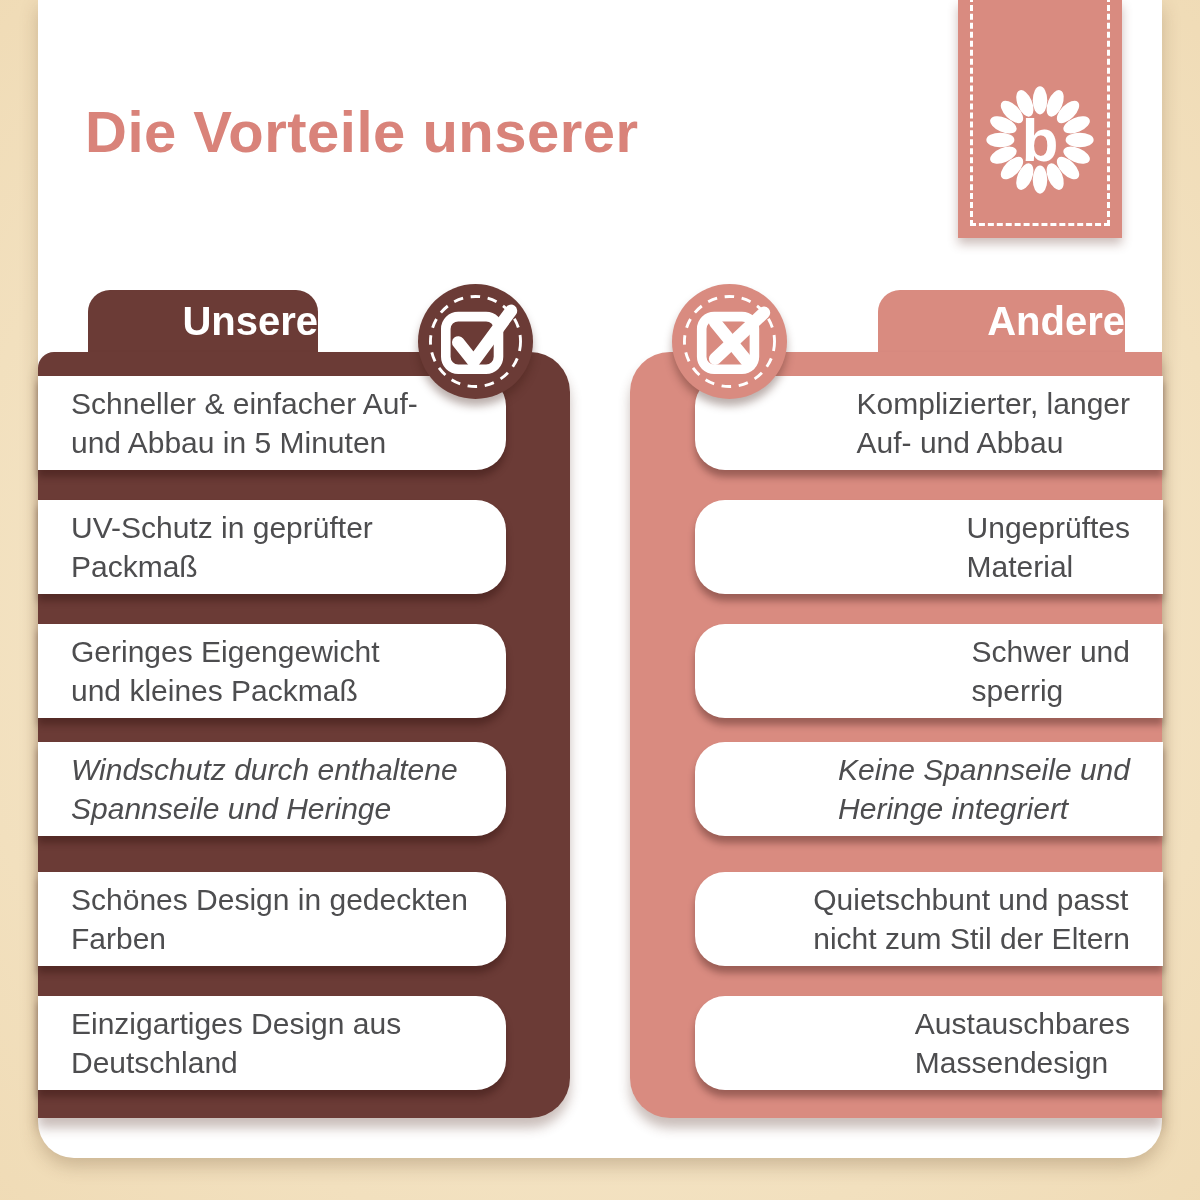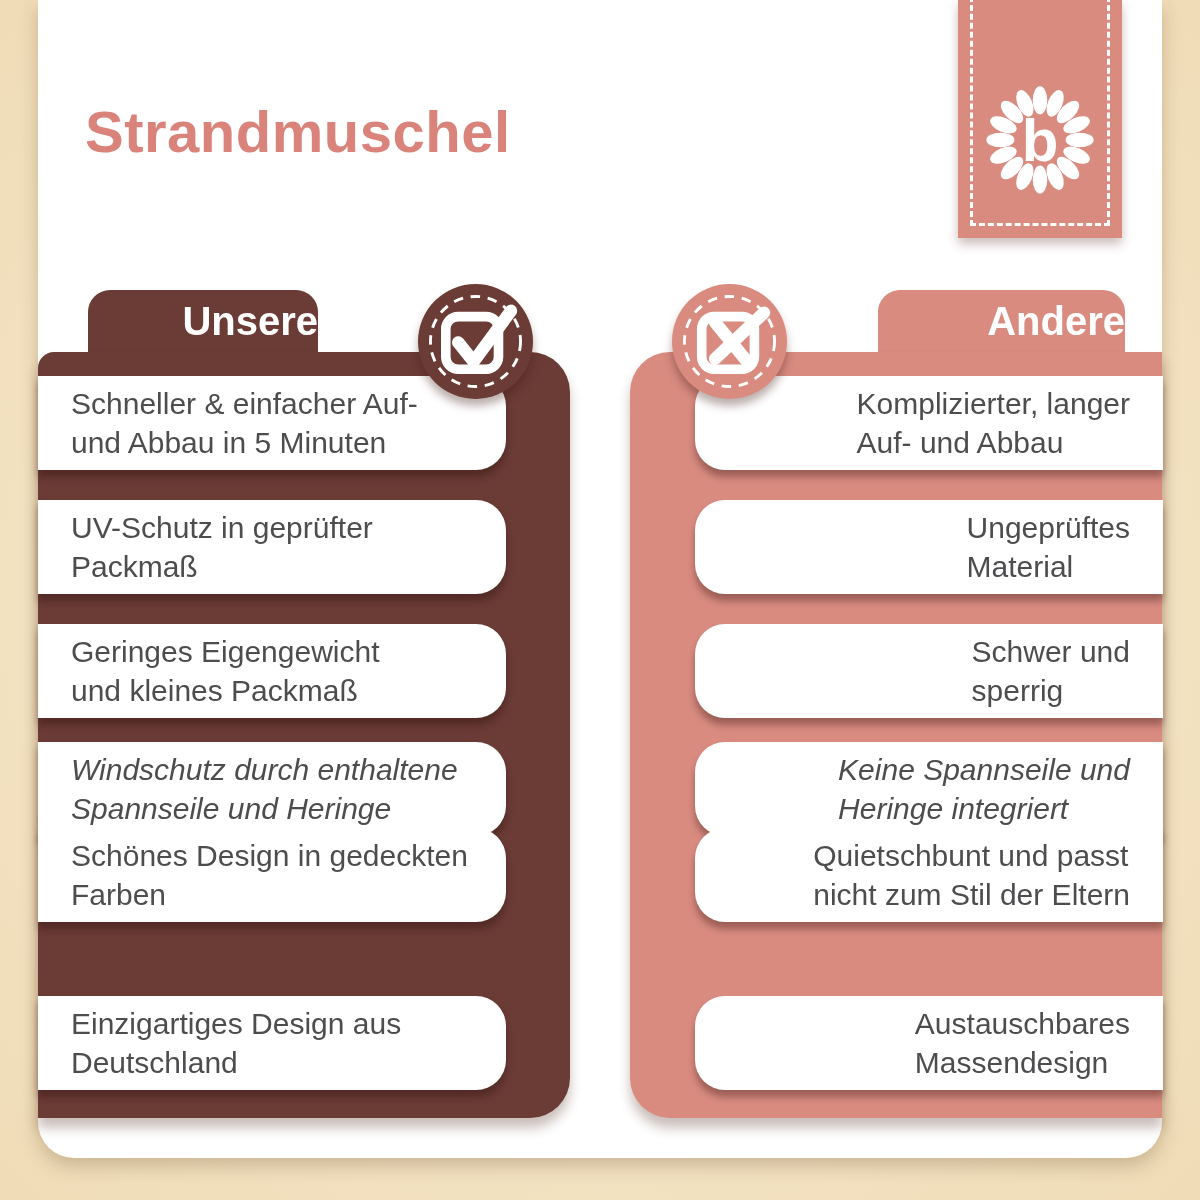--- a/index.html
+++ b/index.html
@@ -75,30 +75,30 @@
     background: #ffffff;
     display: flex; align-items: center;
     color: var(--text, #4d4d4f);
     font-size: 30px; line-height: 39px;
     box-shadow: 0 7px 7px rgba(40,12,8,0.35);
     z-index: 2;
   }
   .card.ours   { left: 38px;  border-radius: 0 30px 30px 0; justify-content: flex-start; padding-left: 33px; text-align: left; }
   .card.others { left: 695px; border-radius: 30px 0 0 30px; justify-content: flex-end;  padding-right: 33px; text-align: left; }
   .r1 { top: 376px; } .r2 { top: 500px; } .r3 { top: 624px; }
-  .r4 { top: 742px; font-style: italic; } .r5 { top: 828px; } .r6 { top: 996px; }
+  .r4 { top: 742px; font-style: italic; } .r5 { top: 872px; } .r6 { top: 996px; }
   .card-text { white-space: pre-line; }
 </style>
 </head>
 <body>
 
 <div class="page"></div>
 
 <div class="title">
-  <div>Strandmuschel</div>
+  <div>Die Vorteile unserer</div>
 </div>
 
 <div class="tag">
   <div class="tag-dash"></div>
   <svg class="logo-svg" viewBox="0 0 120 120">
     <defs>
       <ellipse id="petal" cx="0" cy="-41" rx="7.5" ry="14.5" fill="#ffffff"></ellipse>
     </defs>
     <g transform="translate(60 60)">
       <use href="#petal" transform="rotate(0)"></use>

